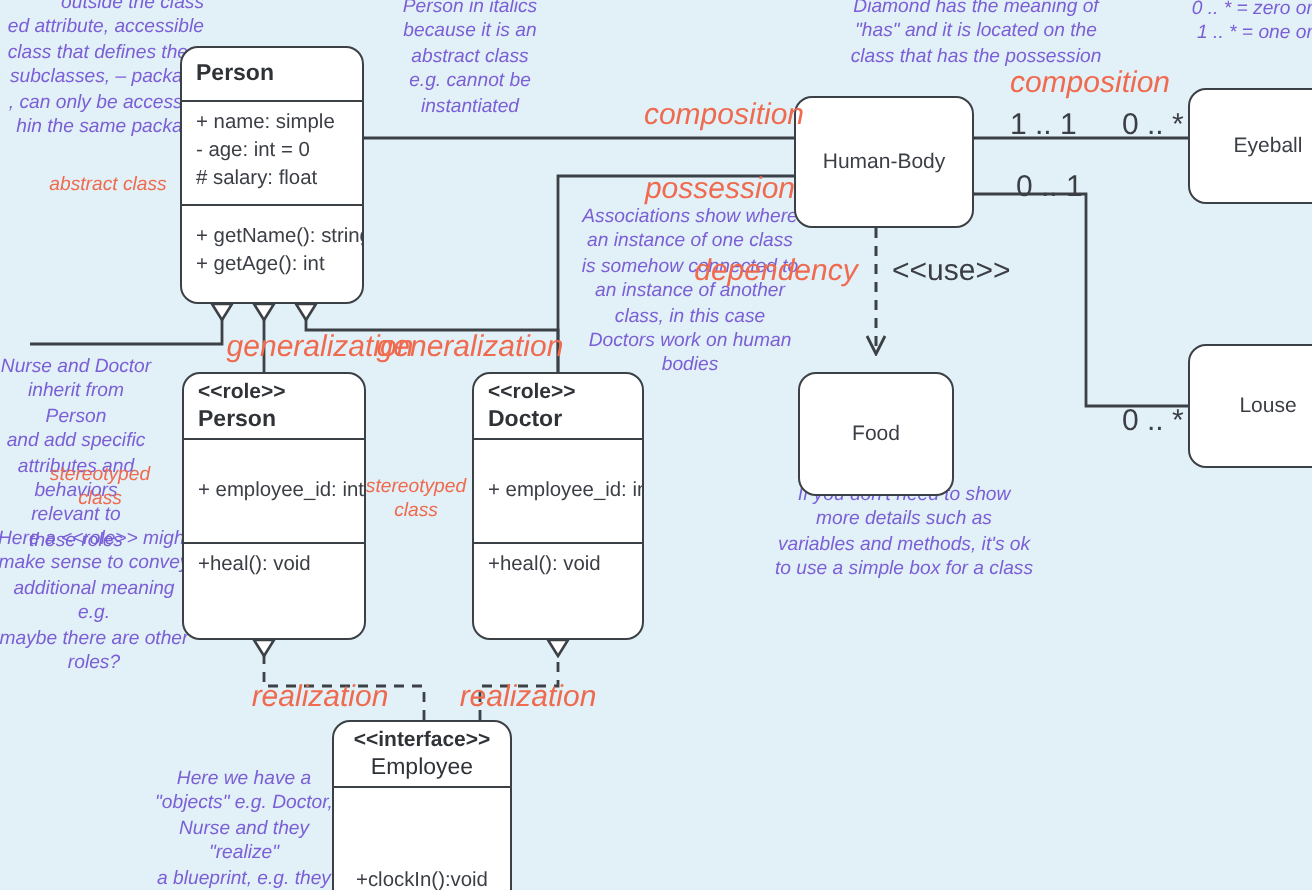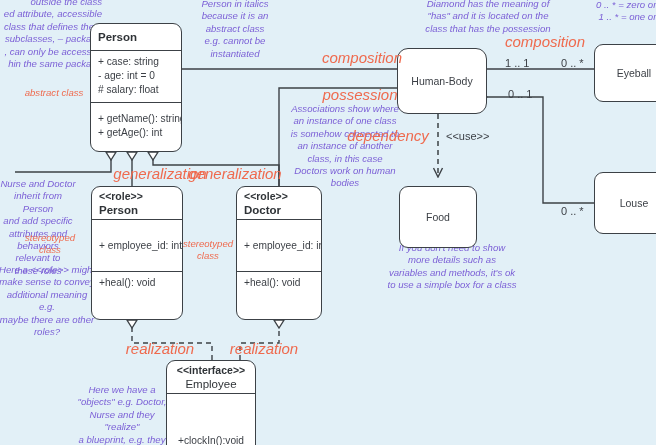--- a/index.html
+++ b/index.html
@@ -64,21 +64,21 @@
     font-style:italic;
     font-size:15px;
     line-height:12px;
     text-align:center;
     z-index:6;
     white-space:nowrap;
   }
   .mult{
     position:absolute;
     color:#3b3f45;
-    font-size:11px;
+    font-size:15px;
     line-height:12px;
     z-index:6;
     white-space:nowrap;
   }
   .stereo-note{
     position:absolute;
     color:#ef6a4e;font-style:italic;font-size:9.6px;line-height:12.4px;
     text-align:center;z-index:6;
   }
 </style>
@@ -119,21 +119,21 @@
     <path d="M212,360 L212,343 L132,343 L132,320" fill="none" stroke="#3c4146" stroke-width="1.4" stroke-dasharray="5,4" marker-end="url(#hollowTri)"></path>
 
     <path d="M240,360 L240,343 L279,343 L279,320" fill="none" stroke="#3c4146" stroke-width="1.4" stroke-dasharray="5,4" marker-end="url(#hollowTri)"></path>
   </svg>
 
   <div class="uml-box" style="left:90px;top:23px;width:92px;height:129px;">
     <div class="uml-sec title-sec" style="height:26px;">
       <div class="cls-title italic">Person</div>
     </div>
     <div class="uml-sec" style="height:52px;">
-      <div class="member">+ case: string</div>
+      <div class="member">+ name: simple</div>
       <div class="member">- age: int = 0</div>
       <div class="member"># salary: float</div>
     </div>
     <div class="uml-sec pad-top">
       <div class="member">+ getName(): string</div>
       <div class="member">+ getAge(): int</div>
     </div>
   </div>
 
   <div class="uml-box" style="left:91px;top:186px;width:92px;height:134px;">
@@ -166,21 +166,21 @@
     <div class="uml-sec title-sec center-title" style="height:32px;">
       <div class="cls-stereo">&lt;&lt;interface&gt;&gt;</div>
       <div class="cls-title" style="font-weight:normal;">Employee</div>
     </div>
     <div class="uml-sec center-title" style="padding-top:40px;">
       <div class="member" style="text-align:center;">+clockIn():void</div>
 
     </div>
   </div>
 
-  <div class="uml-box simple-box" style="left:397px;top:48px;width:90px;height:66px;border-radius:11px;">
+  <div class="uml-box simple-box" style="left:397px;top:48px;width:90px;height:66px;">
     <span>Human-Body</span>
   </div>
 
   <div class="uml-box simple-box" style="left:399px;top:186px;width:78px;height:62px;">
     <span>Food</span>
   </div>
 
   <div class="uml-box simple-box" style="left:594px;top:44px;width:80px;height:58px;">
     <span>Eyeball</span>
   </div>

